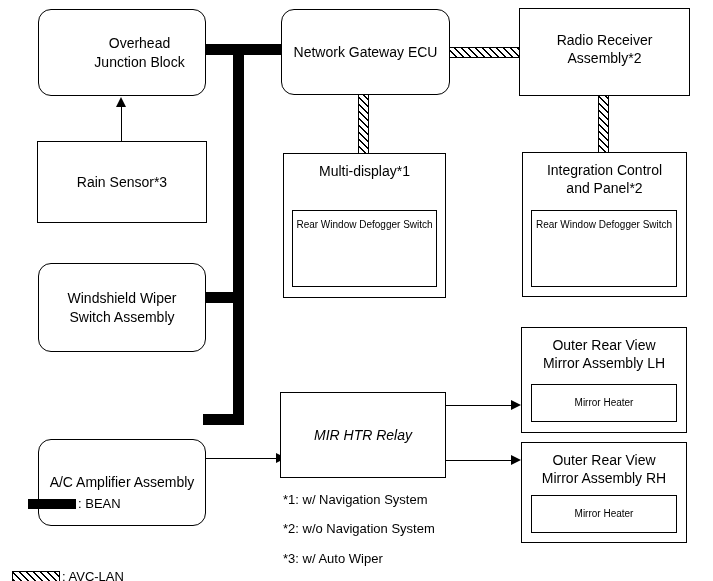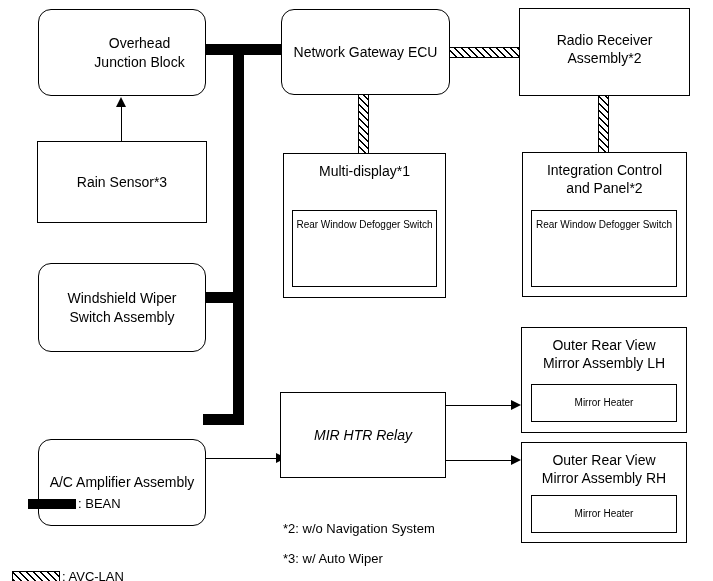--- a/index.html
+++ b/index.html
@@ -246,16 +246,17 @@
 
   <div class="legend-row" style="left:28px; top:496px;">
     <span class="swatch-bean"></span>
     <span class="legend-text">: BEAN</span>
   </div>
   <div class="legend-row" style="left:12px; top:530px;margin-top:39px;">
     <span class="swatch-avclan"></span>
     <span class="legend-text">: AVC-LAN</span>
   </div>
 
+  <div class="footnote" style="left:283px; top:492px;">*1: w/ Navigation System</div>
   <div class="footnote" style="left:283px; top:521px;">*2: w/o Navigation System</div>
   <div class="footnote" style="left:283px; top:551px;">*3: w/ Auto Wiper</div>
 
 </div>
 
 </body></html>

